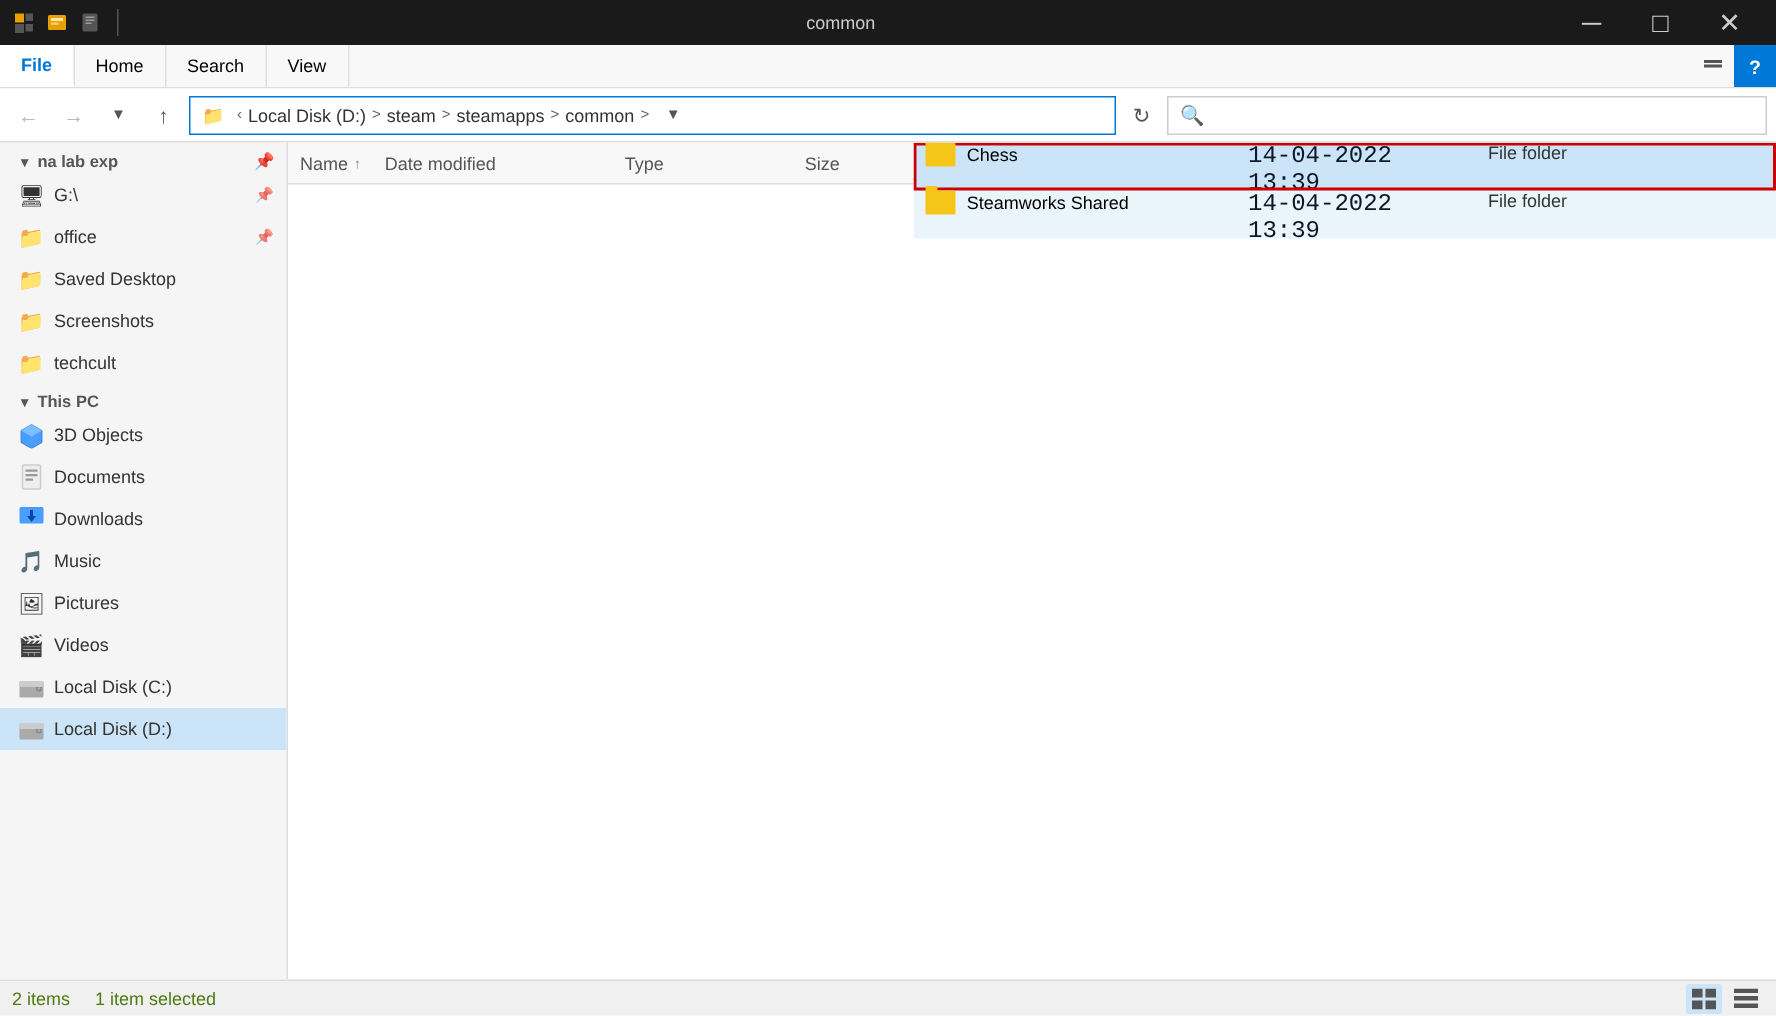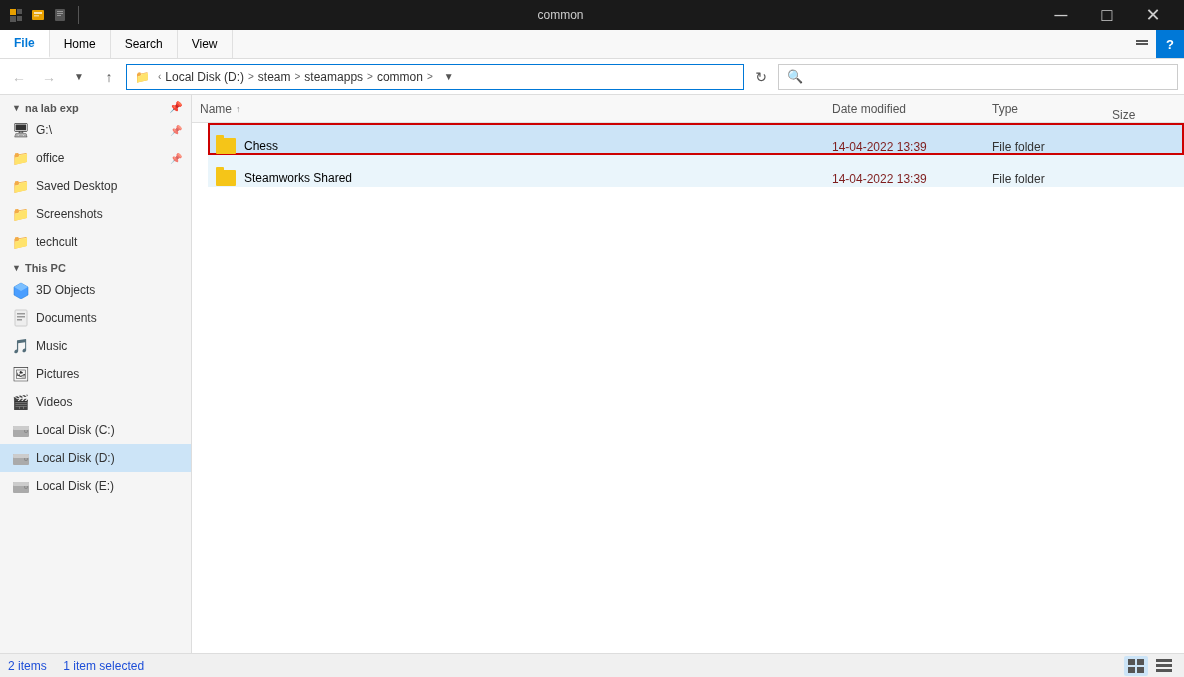--- a/index.html
+++ b/index.html
@@ -46,41 +46,41 @@
     .sidebar-scroll::-webkit-scrollbar-track { background: #f0f0f0; }
     .sidebar-scroll::-webkit-scrollbar-thumb { background: #c0c0c0; }
     .sidebar-item { display: flex; align-items: center; height: 28px; padding: 0 8px 0 12px; cursor: pointer; gap: 6px; font-size: 12px; color: #333; white-space: nowrap; }
     .sidebar-item.active { background: #cce4f7; }
     .sidebar-item .icon { width: 18px; height: 18px; flex-shrink: 0; display: flex; align-items: center; justify-content: center; font-size: 14px; }
     .sidebar-item .pin { margin-left: auto; font-size: 10px; color: #888; opacity: 0.7; }
     .sidebar-section { padding: 6px 8px 2px 12px; font-size: 11px; color: #555; font-weight: 600; display: flex; align-items: center; gap: 4px; }
     .sidebar-section .chevron { font-size: 9px; }
 
     
-    .file-area { flex: 1; background: #fff; display: flex; flex-direction: column; overflow: hidden; }
+    .file-area { flex: 1; background: #fff; display: flex; overflow: hidden; }
     .file-header { display: flex; align-items: center; height: 28px; border-bottom: 1px solid #e0e0e0; background: #f8f8f8; }
     .file-col { display: flex; align-items: center; padding: 0 8px; font-size: 12px; color: #555; cursor: pointer; height: 100%; user-select: none; }
     .file-col.name { flex: 1; }
     .file-col.date { width: 160px; }
     .file-col.type { width: 120px; }
-    .file-col.size { width: 80px; align-items: flex-end; }
+    .file-col.size { width: 80px; }
     .col-sort { font-size: 9px; margin-left: 4px; color: #888; }
 
     .file-list { flex: 1; overflow-y: auto; }
-    .file-row { display: flex; align-items: flex-end; height: 32px; cursor: pointer; border-bottom: 1px solid transparent; margin-left: 16px; }
+    .file-row { display: flex; align-items: flex-start; height: 32px; cursor: pointer; border-bottom: 1px solid transparent; }
     .file-row.chess-selected { background: #cce4f7; }
     .file-row .file-name { flex: 1; display: flex; align-items: center; gap: 8px; padding: 0 8px; font-size: 12px; }
-    .file-row .file-date { width: 160px; font-size: 12px; color: #7f1d1d; padding: 0 8px; }
+    .file-row .file-date { width: 160px; font-size: 16px; color: #0f172a; padding: 0 8px; font-family: Liberation Mono, monospace; }
     .file-row .file-type { width: 120px; font-size: 12px; color: #333; padding: 0 8px; }
     .file-row .file-size { width: 80px; font-size: 12px; color: #333; padding: 0 8px; }
     .folder-icon { width: 20px; height: 16px; background: #f5c518; border-radius: 1px; position: relative; display: inline-block; }
     .folder-icon::before { content: ''; position: absolute; top: -3px; left: 0; width: 8px; height: 4px; background: #f5c518; border-radius: 1px 1px 0 0; }
 
     
-    .status-bar { height: 24px; background: #f0f0f0; border-top: 1px solid #ddd; display: flex; align-items: center; padding: 0 8px; font-size: 12px; color: #1d4ed8; }
+    .status-bar { height: 24px; background: #f0f0f0; border-top: 1px solid #ddd; display: flex; align-items: center; padding: 0 8px; font-size: 12px; color: #4d7c0f; }
     .status-left { flex: 1; }
     .status-right { display: flex; align-items: center; gap: 4px; }
     .view-btn { width: 24px; height: 20px; display: flex; align-items: center; justify-content: center; cursor: pointer; border-radius: 2px; }
     .view-btn.active { background: #cce4f7; }
   </style>
 </head>
 <body>
 
 <div class="title-bar">
   <div class="title-bar-icons">
@@ -209,20 +209,30 @@
           <svg width="16" height="18" viewBox="0 0 16 18">
             <rect x="2" y="1" width="12" height="16" rx="1" fill="#eee" stroke="#ccc"></rect>
             <rect x="4" y="4" width="8" height="1.5" fill="#999"></rect>
             <rect x="4" y="7" width="8" height="1.5" fill="#999"></rect>
             <rect x="4" y="10" width="5" height="1.5" fill="#999"></rect>
           </svg>
         </span>
         <span>Documents</span>
       </div>
       <div class="sidebar-item">
+        <span class="icon">
+          <svg width="18" height="18" viewBox="0 0 18 18">
+            <rect x="1" y="1" width="16" height="11" rx="1" fill="#4a9eff"></rect>
+            <path d="M6 7 L9 11 L12 7" fill="#0047aa" stroke="none"></path>
+            <rect x="8" y="3" width="2" height="6" fill="#0047aa"></rect>
+          </svg>
+        </span>
+        <span>Downloads</span>
+      </div>
+      <div class="sidebar-item">
         <span class="icon">🎵</span>
         <span>Music</span>
       </div>
       <div class="sidebar-item">
         <span class="icon">🖼</span>
         <span>Pictures</span>
       </div>
       <div class="sidebar-item">
         <span class="icon">🎬</span>
         <span>Videos</span>
@@ -241,31 +251,20 @@
       <div class="sidebar-item active">
         <span class="icon">
           <svg width="18" height="16" viewBox="0 0 18 16">
             <rect x="1" y="4" width="16" height="11" rx="1" fill="#aaa"></rect>
             <circle cx="14" cy="9" r="2" fill="#888"></circle>
             <circle cx="14" cy="9" r="1" fill="#aaa"></circle>
             <rect x="1" y="4" width="16" height="4" rx="1" fill="#ccc"></rect>
           </svg>
         </span>
         <span>Local Disk (D:)</span>
-      </div>
-      <div class="sidebar-item">
-        <span class="icon">
-          <svg width="18" height="16" viewBox="0 0 18 16">
-            <rect x="1" y="4" width="16" height="11" rx="1" fill="#aaa"></rect>
-            <circle cx="14" cy="9" r="2" fill="#888"></circle>
-            <circle cx="14" cy="9" r="1" fill="#aaa"></circle>
-            <rect x="1" y="4" width="16" height="4" rx="1" fill="#ccc"></rect>
-          </svg>
-        </span>
-        <span>Local Disk (E:)</span>
       </div>
 
     </div>
   </div>
 
   <div class="file-area">
 
     <div class="file-header">
       <div class="file-col name">
         <span>Name</span>

